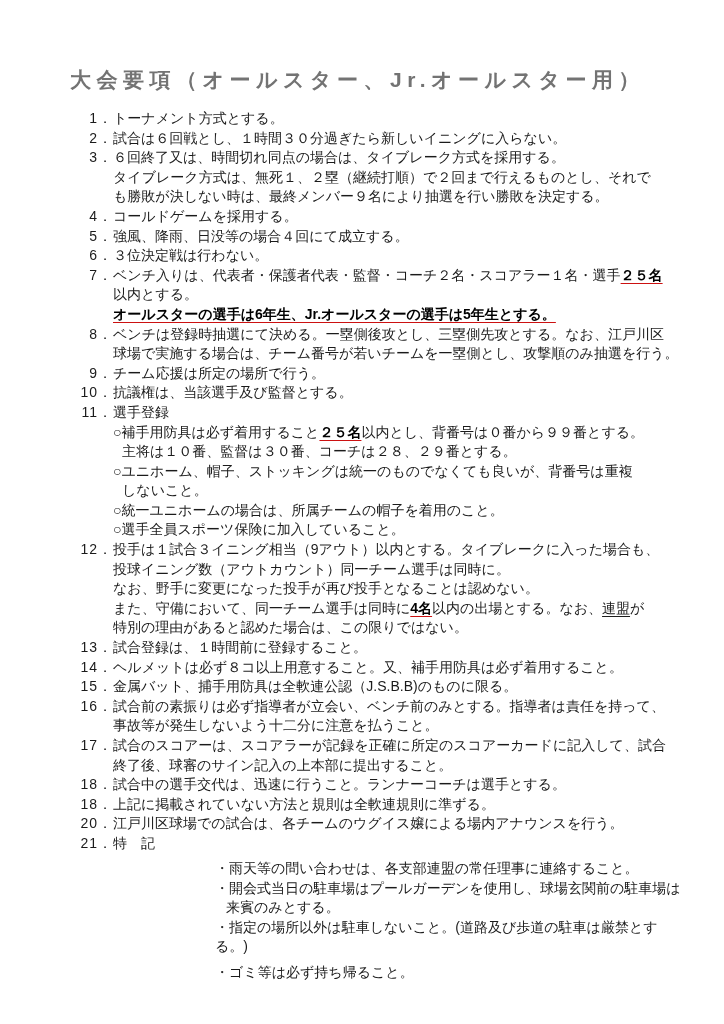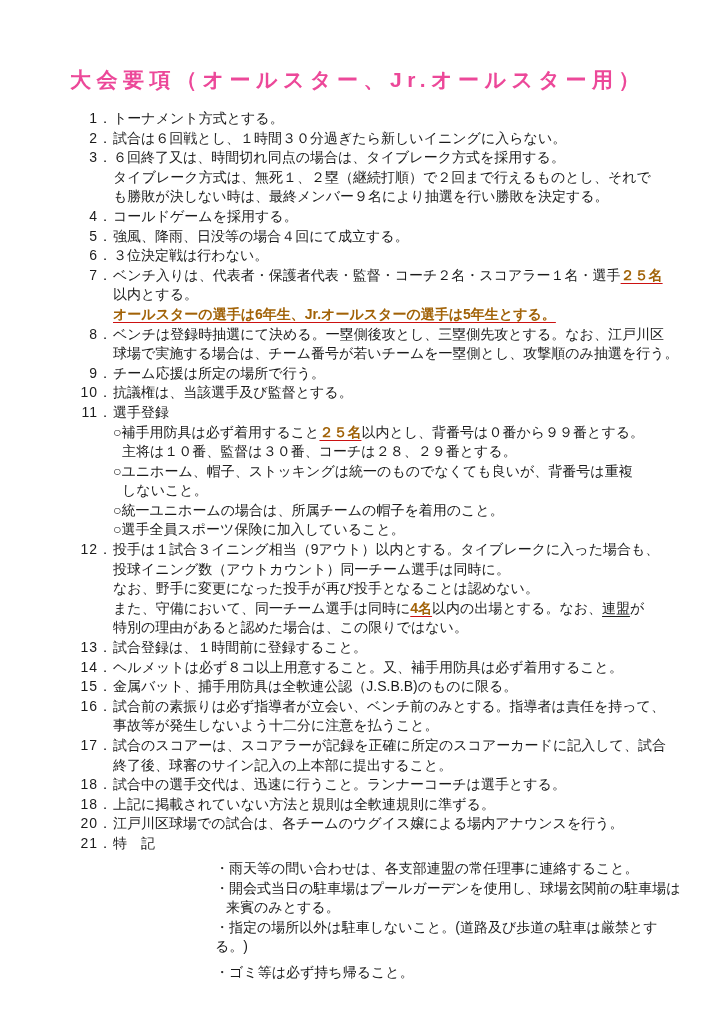--- a/index.html
+++ b/index.html
@@ -16,21 +16,21 @@
     overflow: hidden;
     font-family: "Liberation Sans", "DejaVu Sans", sans-serif;
     color: #1b1b1b;
   }
   .title {
     margin: 0;
     padding: 66px 0 0 70px;
     font-size: 21px;
     font-weight: bold;
     letter-spacing: 5.5px;
-    color: #ec4899;
+    color: #737373;
     white-space: nowrap;
   }
   .rules {
     margin-top: 15px;
     font-size: 14px;
     line-height: 19.6px;
     padding-left: 70px;
     padding-right: 40px;
   }
   .line {
@@ -49,21 +49,21 @@
     white-space: nowrap;
   }
   
   .cont2 .txt { padding-left: 9px; }
   .b21 .txt { padding-left: 102px; }
   .b21cont .txt { padding-left: 113px; }
   .mt { margin-top: 5.5px; align-items: center; }
   
   .seg { white-space: pre-wrap; }
   .s-r {
-    color: #a16207;
+    color: #000000;
     font-weight: bold;
     text-decoration: underline;
     text-decoration-color: #cc1111;
     text-underline-offset: 2.5px;
   }
   .s-u {
     text-decoration: underline;
     text-underline-offset: 2.5px;
   }
 </style>

